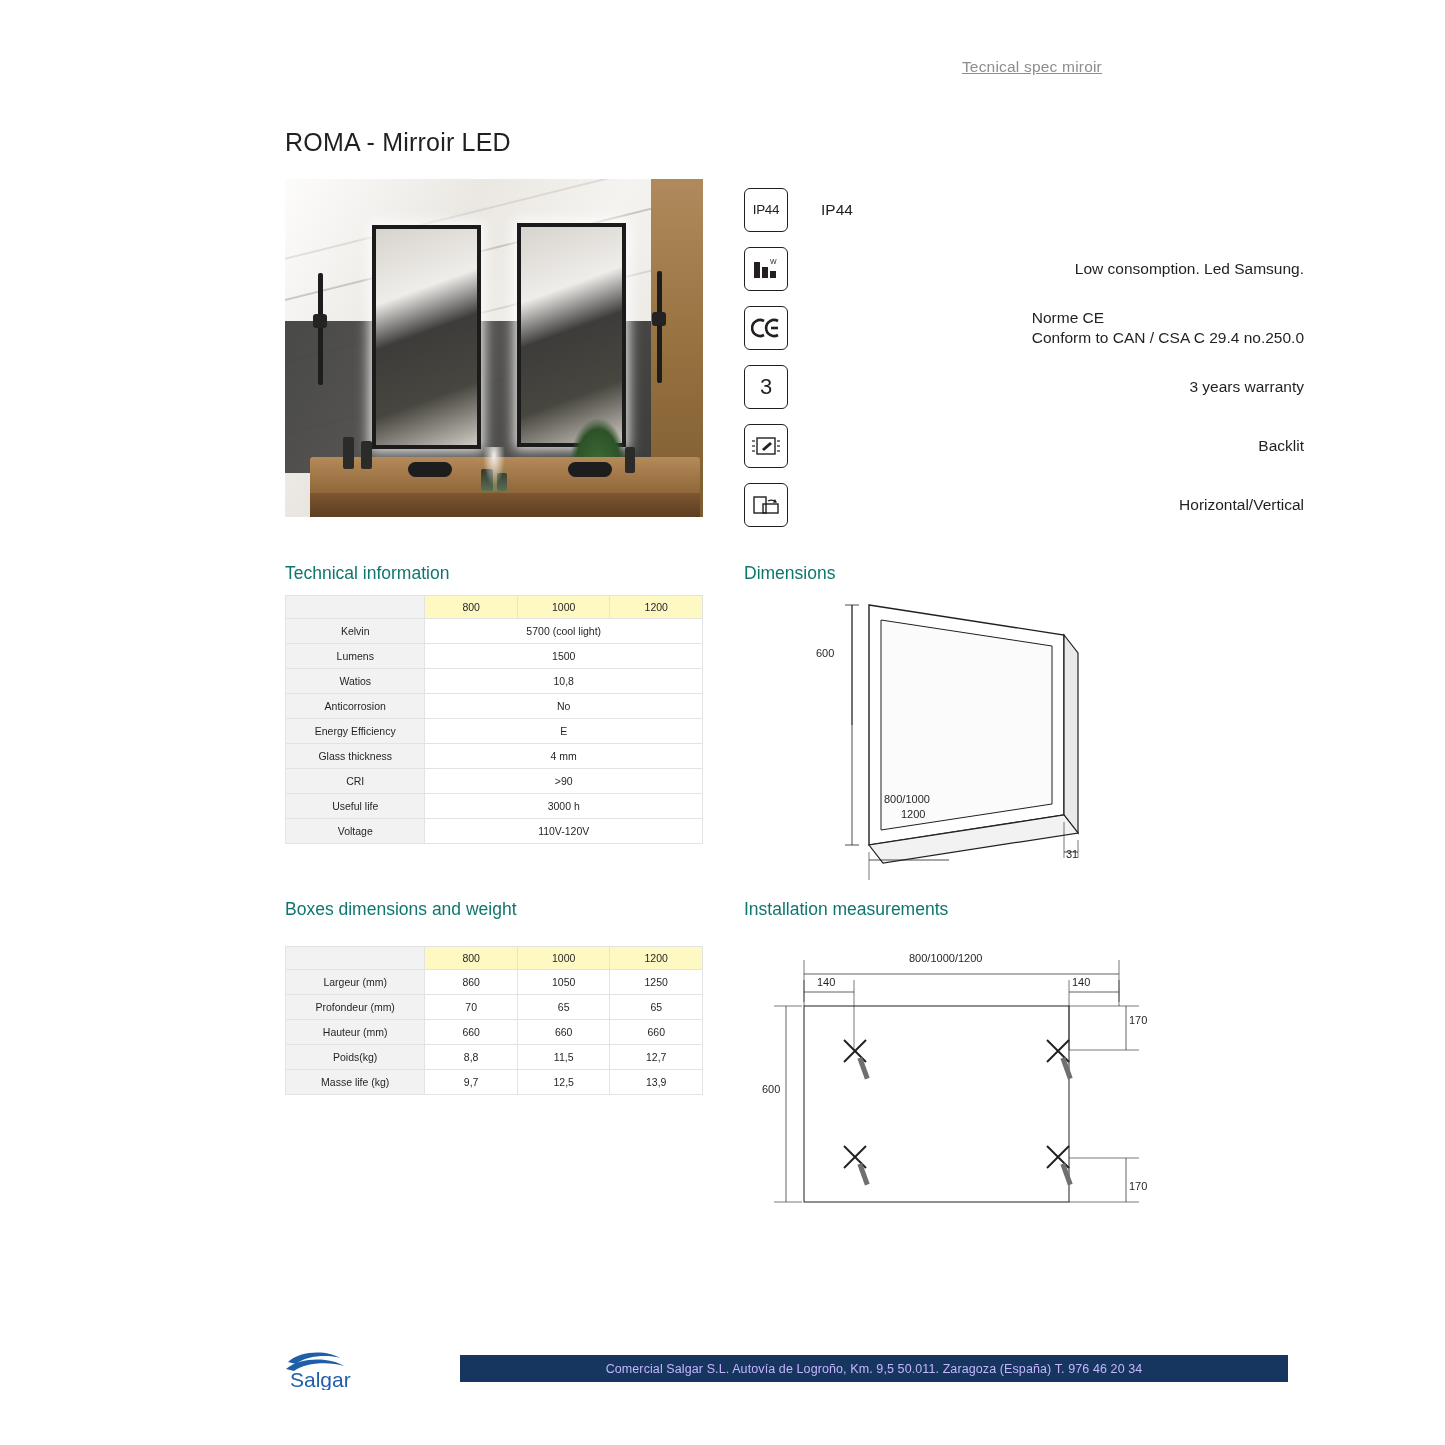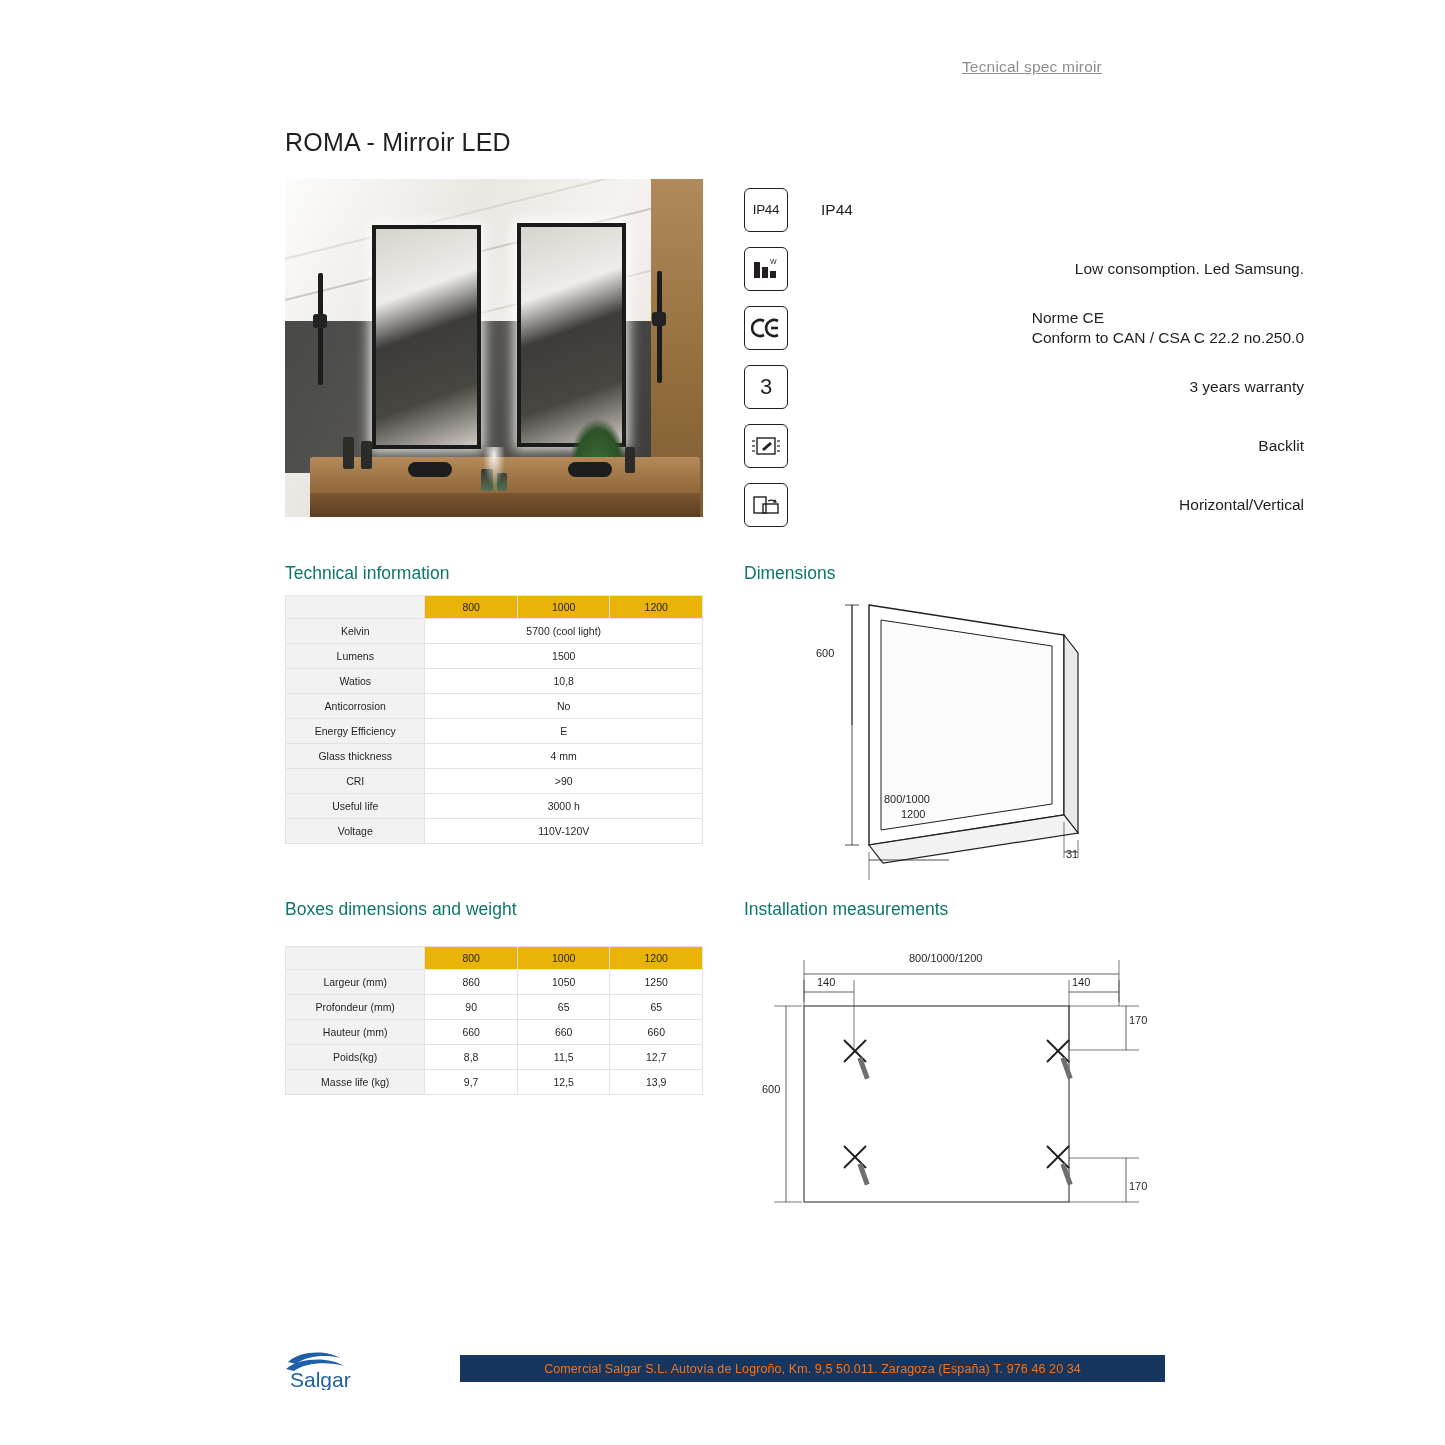--- a/index.html
+++ b/index.html
@@ -211,21 +211,21 @@
     text-align: center;
     font-weight: normal;
     padding: 0;
     height: 24px;
   }
   table.spec .rowhead {
     background: #f2f2f2;
     width: 139px;
   }
   table.spec thead td {
-    background: #eab308;
+    background: #fef9c3;
     height: 22px;
   }
   table.spec td.col { width: 92px; }
   #tbl-tech { left: 285px; top: 595px; width: 418px; }
   #tbl-box  { left: 285px; top: 946px; width: 418px; }
 
   
   .dim-wrap {
     position: absolute;
     left: 744px;
@@ -251,24 +251,24 @@
     position: absolute;
     font-size: 11px;
     color: #231f20;
   }
 
   
   .footer-bar {
     position: absolute;
     left: 460px;
     top: 1355px;
-    width: 705px;
+    width: 828px;
     height: 27px;
     background: #16355f;
-    color: #f97316;
+    color: #c4b5fd;
     font-size: 12.5px;
     display: flex;
     align-items: center;
     justify-content: center;
     letter-spacing: 0.1px;
   }
   .logo {
     position: absolute;
     left: 282px;
     top: 1348px;
@@ -338,21 +338,21 @@
     <div class="feature">
       <div class="feat-icon">
         <svg width="30" height="20" viewBox="0 0 30 20">
           <path d="M13 3 A8 8 0 1 0 13 17" stroke="#231f20" stroke-width="2.6" fill="none"></path>
           <path d="M27 3 A8 8 0 1 0 27 17" stroke="#231f20" stroke-width="2.6" fill="none"></path>
           <rect x="20" y="8.7" width="7" height="2.6" fill="#231f20"></rect>
         </svg>
       </div>
       <div class="feat-text">
         <span>Norme CE</span>
-        <span class="l2">Conform to CAN / CSA C 22.2 no.250.0</span>
+        <span class="l2">Conform to CAN / CSA C 29.4 no.250.0</span>
       </div>
     </div>
 
     <div class="feature">
       <div class="feat-icon">
         <span class="big">3</span>
       </div>
       <div class="feat-text">
         <span>3 years warranty</span>
       </div>
@@ -488,21 +488,21 @@
     </thead>
     <tbody>
       <tr>
         <td class="rowhead">Largeur (mm)</td>
         <td>860</td>
         <td>1050</td>
         <td>1250</td>
       </tr>
       <tr>
         <td class="rowhead">Profondeur (mm)</td>
-        <td>90</td>
+        <td>70</td>
         <td>65</td>
         <td>65</td>
       </tr>
       <tr>
         <td class="rowhead">Hauteur (mm)</td>
         <td>660</td>
         <td>660</td>
         <td>660</td>
       </tr>
       <tr>

